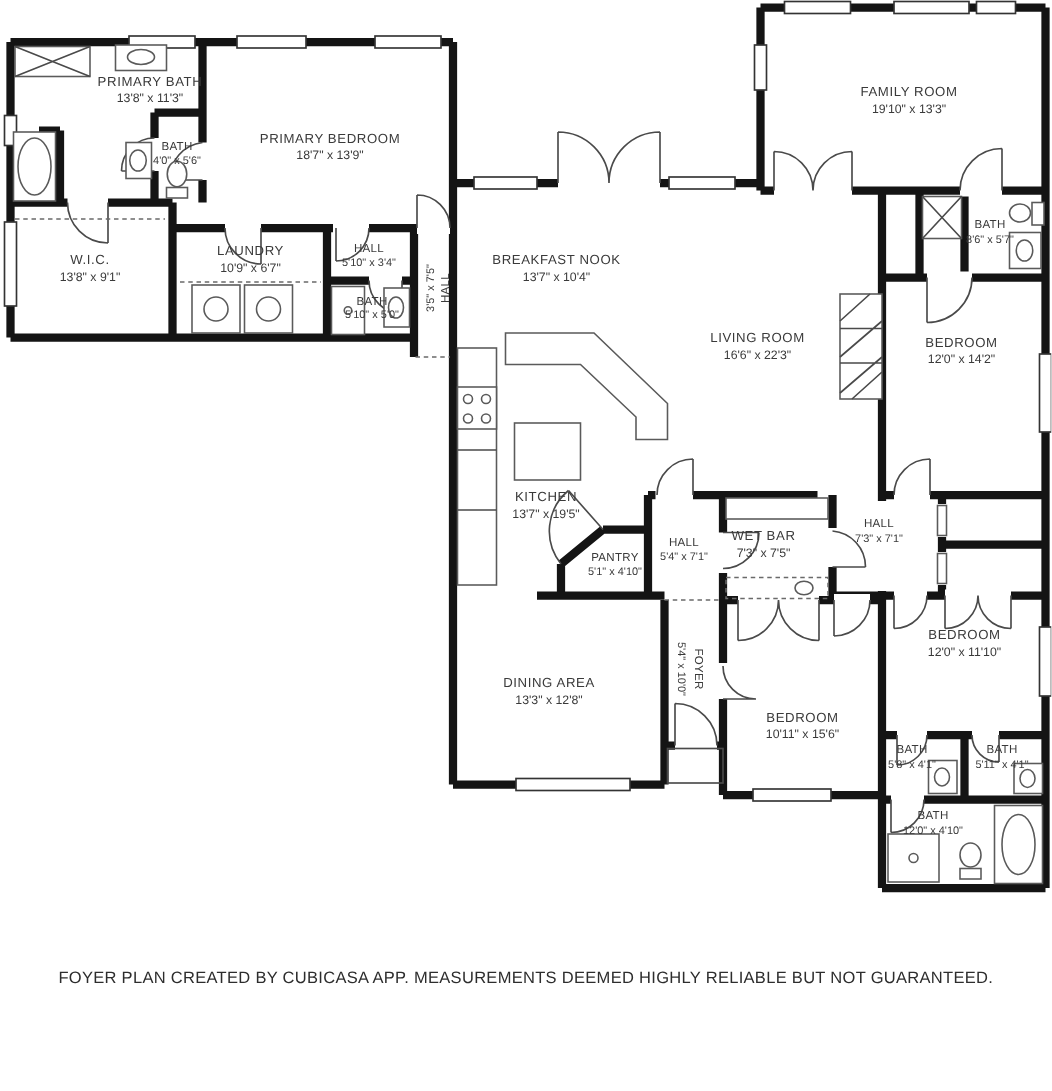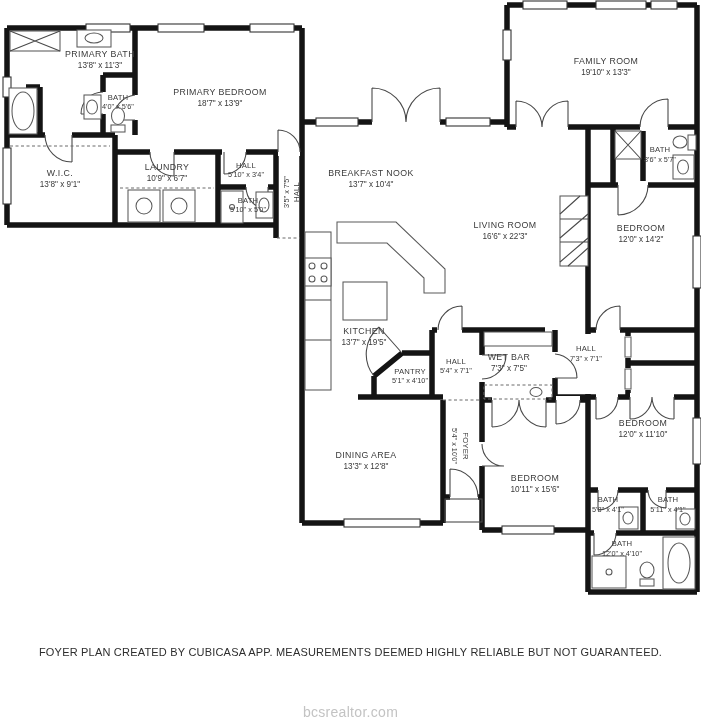--- a/index.html
+++ b/index.html
@@ -313,14 +313,13 @@
           <text class="rd-s" x="668" y="512">5'11" x 4'1"</text>
         </g>
     <g>
           <text class="rn-s" x="622" y="546">BATH</text>
           <text class="rd-s" x="622" y="556">12'0" x 4'10"</text>
         </g>
   </g>
 </svg>
 
 <div id="disclaimer">FOYER PLAN CREATED BY CUBICASA APP. MEASUREMENTS DEEMED HIGHLY RELIABLE BUT NOT GUARANTEED.</div>
-<div id="watermark">bcsrealtor.com</div>
 </div>
 
 </body></html>

